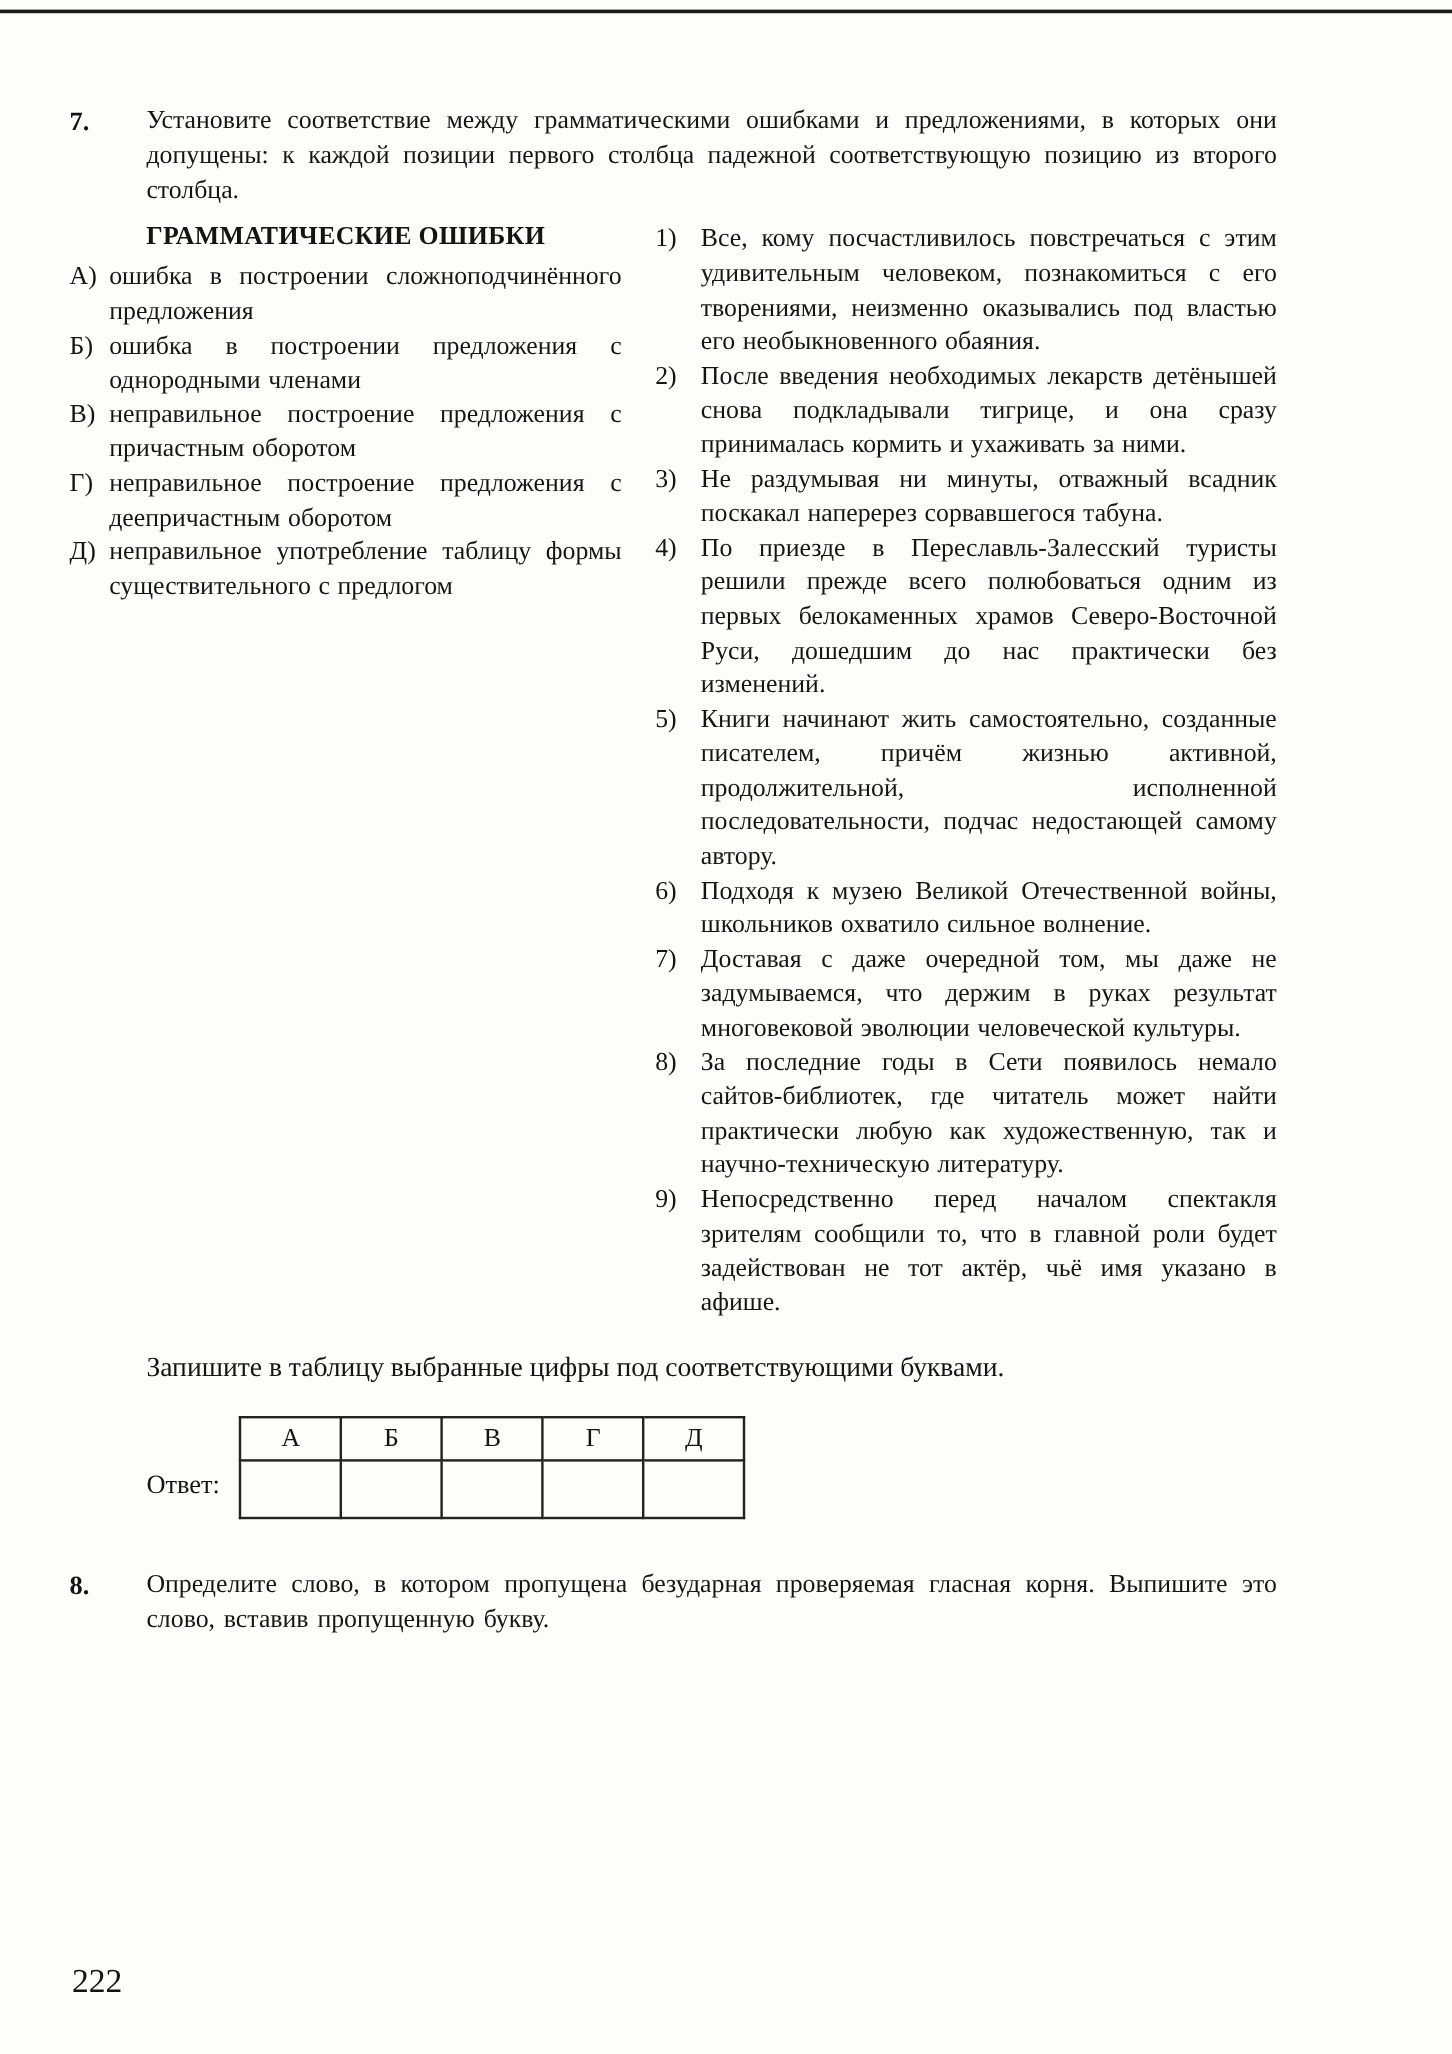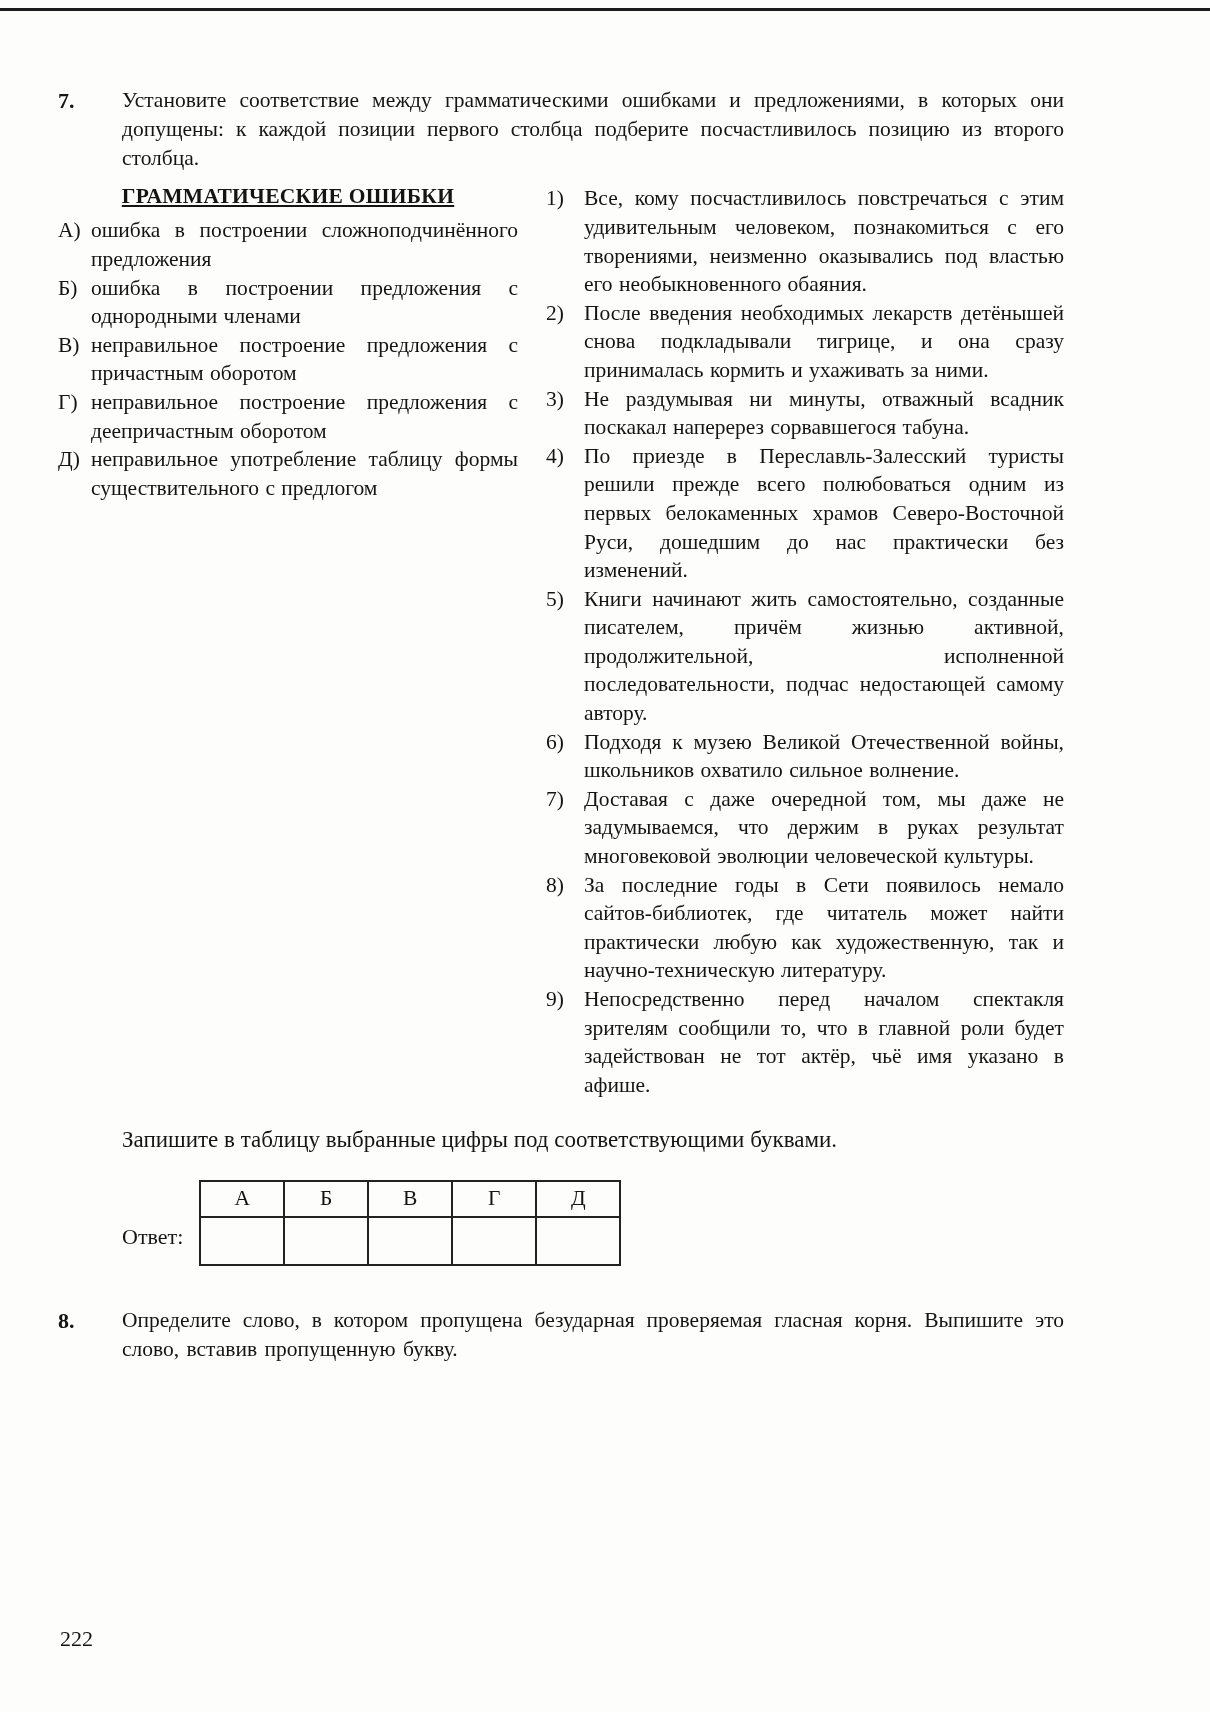--- a/index.html
+++ b/index.html
@@ -55,21 +55,20 @@
   }
   .col-right {
     flex: 1;
   }
   .col-header {
     text-align: center;
     font-weight: bold;
     font-size: 21.5px;
     margin-bottom: 7px;
     letter-spacing: 0.3px;
-    text-decoration: underline;
   }
   .match-item {
     display: flex;
     font-size: 21.5px;
     line-height: 1.33;
   }
   .match-item .item-label {
     flex-shrink: 0;
   }
   .col-left .item-label {
@@ -115,33 +114,33 @@
   }
   .answer-table .row-values td {
     height: 48px;
   }
   .task-8 {
     margin-top: 40px;
   }
   .page-number {
     position: absolute;
     left: 60px;
-    bottom: 60px;
-    font-size: 22px;
+    bottom: 44px;
+    font-size: 28px;
   }
 </style>
 </head>
 <body>
 
 <div class="page">
   <div class="top-rule"></div>
 
   <div class="task">
     <div class="task-number">7.</div>
-    <div class="task-text">Установите соответствие между грамматическими ошибками и предложениями, в которых они допущены: к каждой позиции первого столбца подберите посчастливилось позицию из второго столбца.</div>
+    <div class="task-text">Установите соответствие между грамматическими ошибками и предложениями, в которых они допущены: к каждой позиции первого столбца падежной соответствующую позицию из второго столбца.</div>
   </div>
 
   <div class="columns">
 
     <div class="col-left">
       <div class="col-header">ГРАММАТИЧЕСКИЕ ОШИБКИ</div>
 
       <div class="match-item">
         <span class="item-label">А)</span>
         <span class="item-text">ошибка в построении сложноподчинённого предложения</span>

